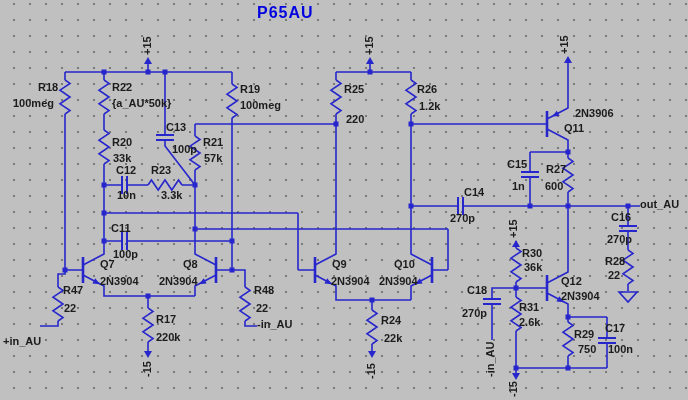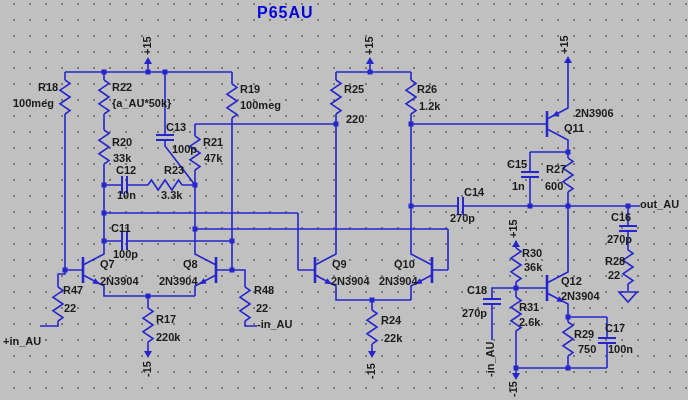--- a/index.html
+++ b/index.html
@@ -175,24 +175,24 @@
 <span class="lbl" style="left:13px;top:98px">100meg</span>
 <span class="lbl" style="left:112px;top:82px">R22</span>
 <span class="lbl" style="left:112px;top:98px">{a_AU*50k}</span>
 <span class="lbl" style="left:240px;top:84px">R19</span>
 <span class="lbl" style="left:240px;top:100px">100meg</span>
 <span class="lbl" style="left:112px;top:137px">R20</span>
 <span class="lbl" style="left:113px;top:153px">33k</span>
 <span class="lbl" style="left:166px;top:122px">C13</span>
 <span class="lbl" style="left:172px;top:144px">100p</span>
 <span class="lbl" style="left:203px;top:137px">R21</span>
-<span class="lbl" style="left:204px;top:153px">47k</span>
+<span class="lbl" style="left:204px;top:153px">57k</span>
 <span class="lbl" style="left:116px;top:165px">C12</span>
 <span class="lbl" style="left:117px;top:190px">10n</span>
-<span class="lbl" style="left:164px;top:165px">R23</span>
+<span class="lbl" style="left:151px;top:165px">R23</span>
 <span class="lbl" style="left:161px;top:190px">3.3k</span>
 <span class="lbl" style="left:111px;top:223px">C11</span>
 <span class="lbl" style="left:113px;top:249px">100p</span>
 <span class="lbl" style="left:100px;top:259px">Q7</span>
 <span class="lbl" style="left:100px;top:276px">2N3904</span>
 <span class="lbl" style="left:183px;top:259px">Q8</span>
 <span class="lbl" style="left:159px;top:276px">2N3904</span>
 <span class="lbl" style="left:63px;top:285px">R47</span>
 <span class="lbl" style="left:64px;top:303px">22</span>
 <span class="lbl" style="left:156px;top:314px">R17</span>

